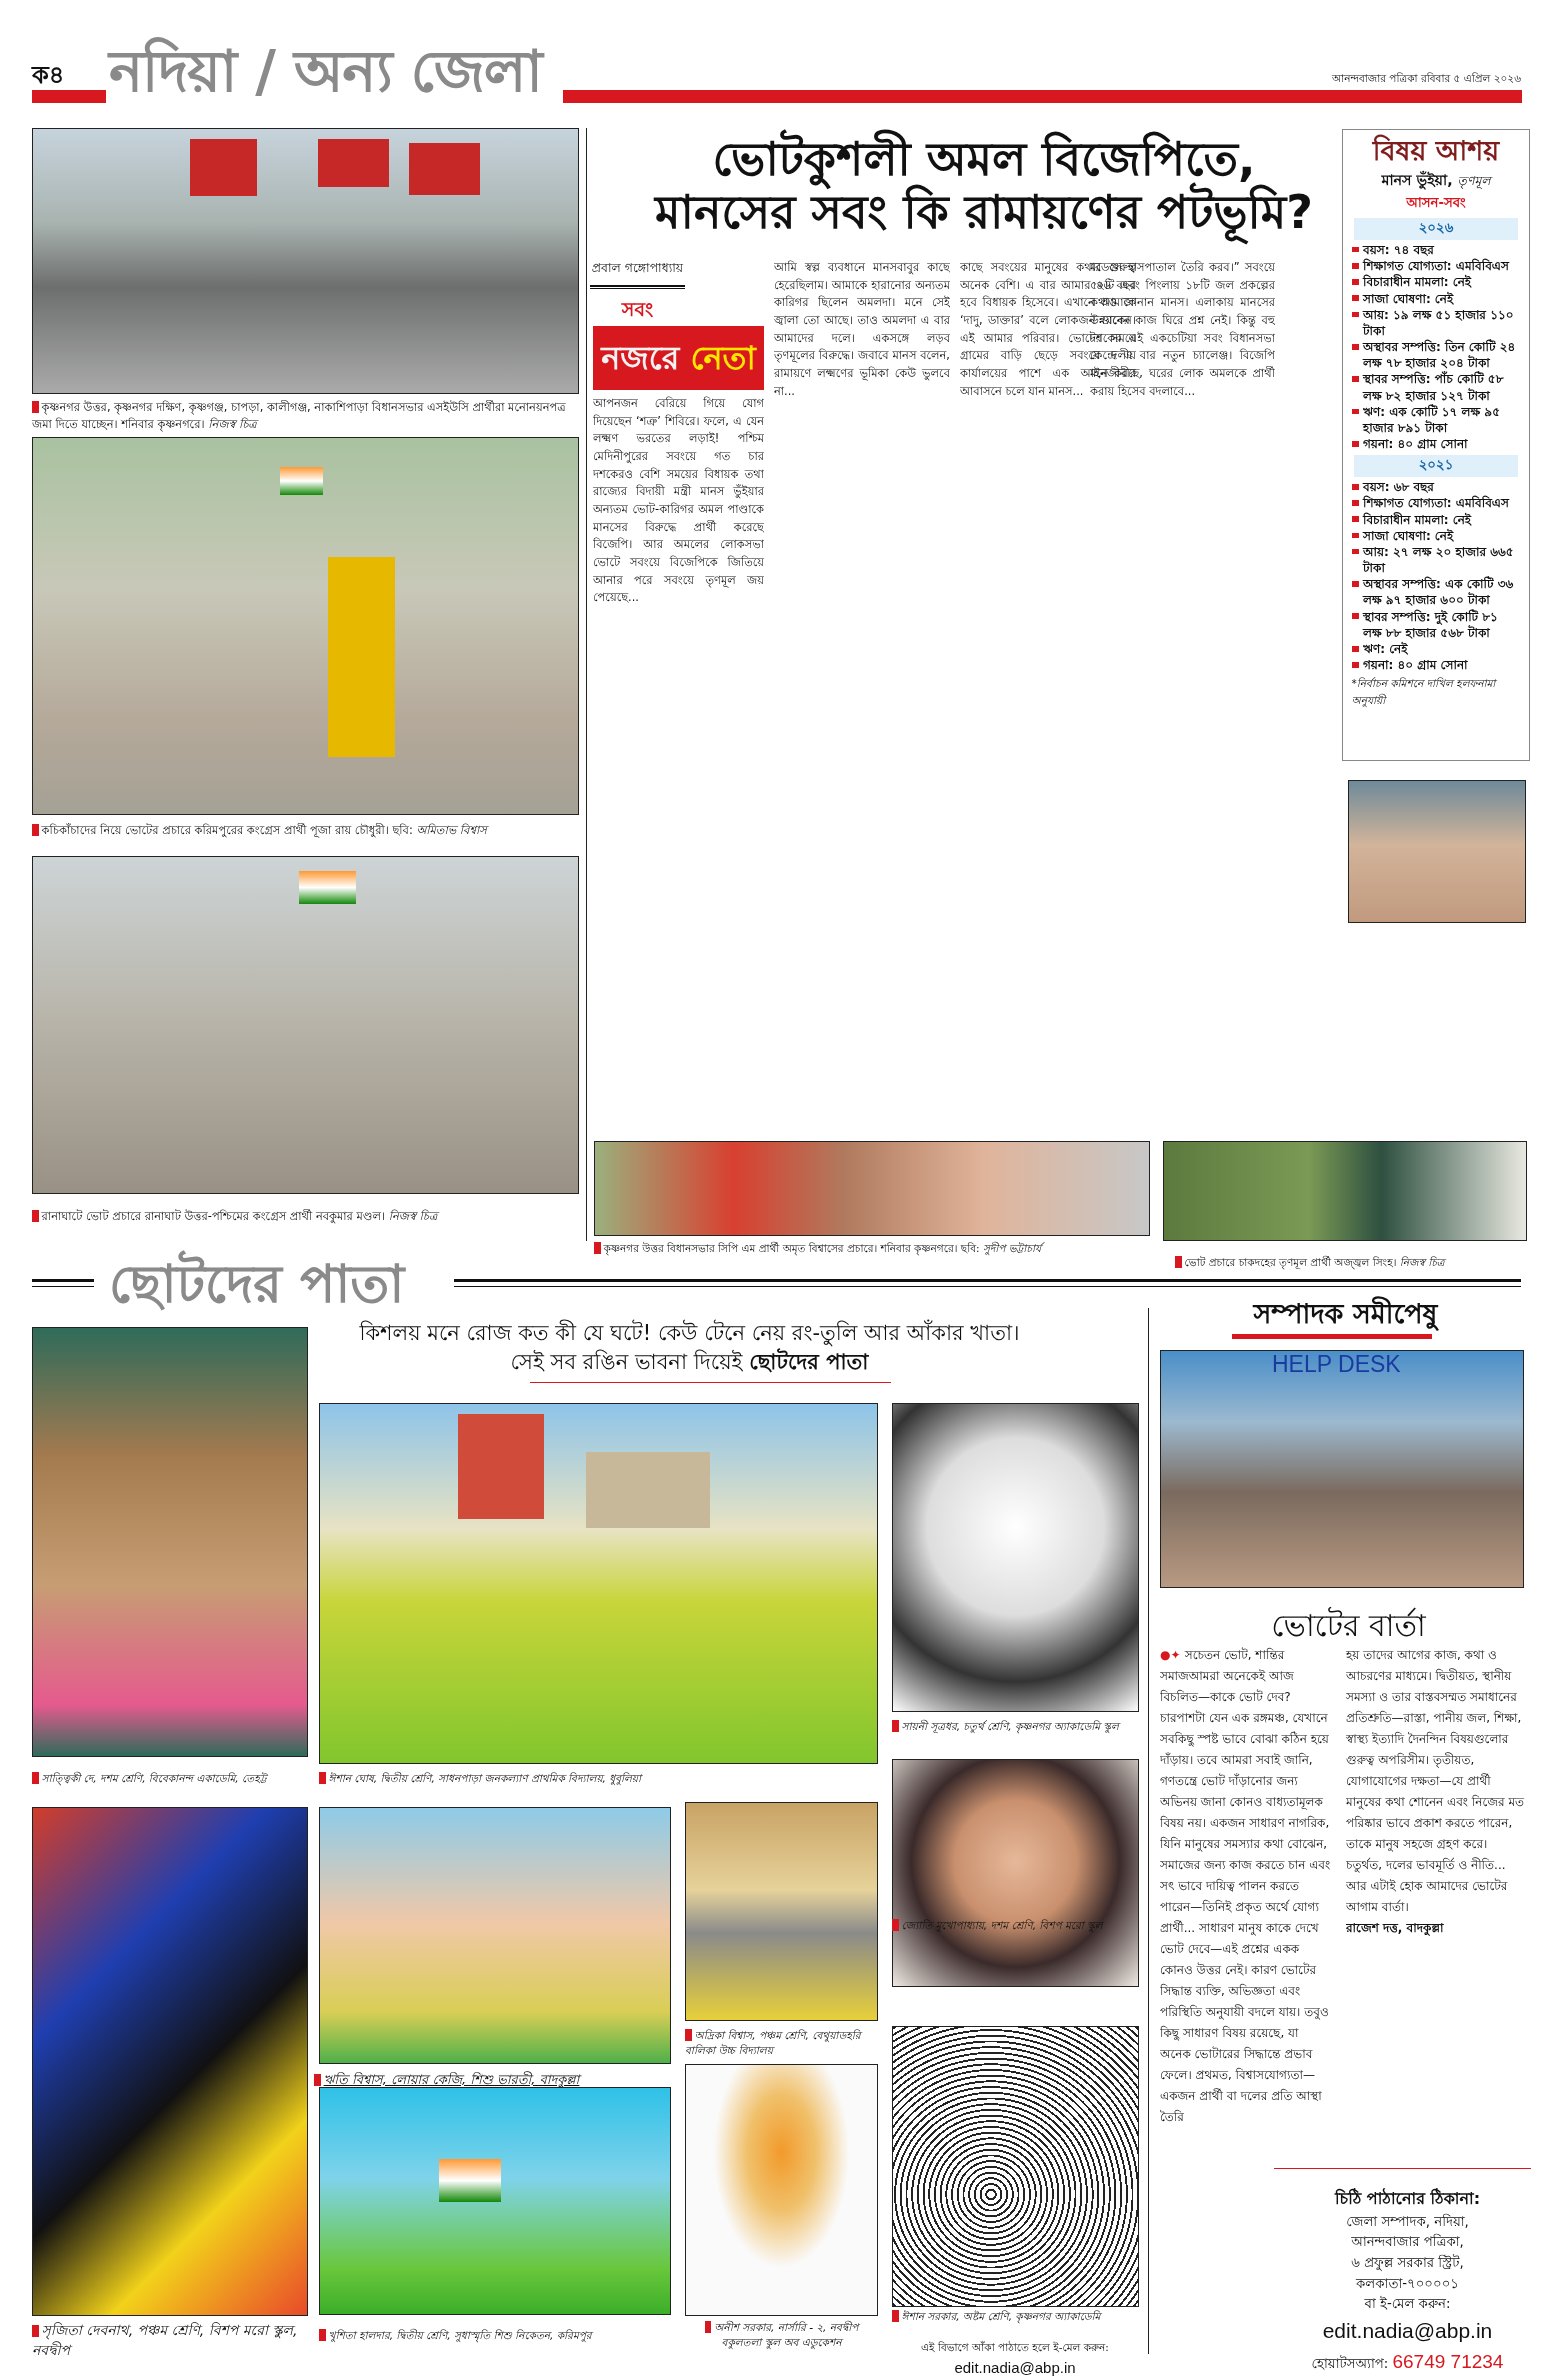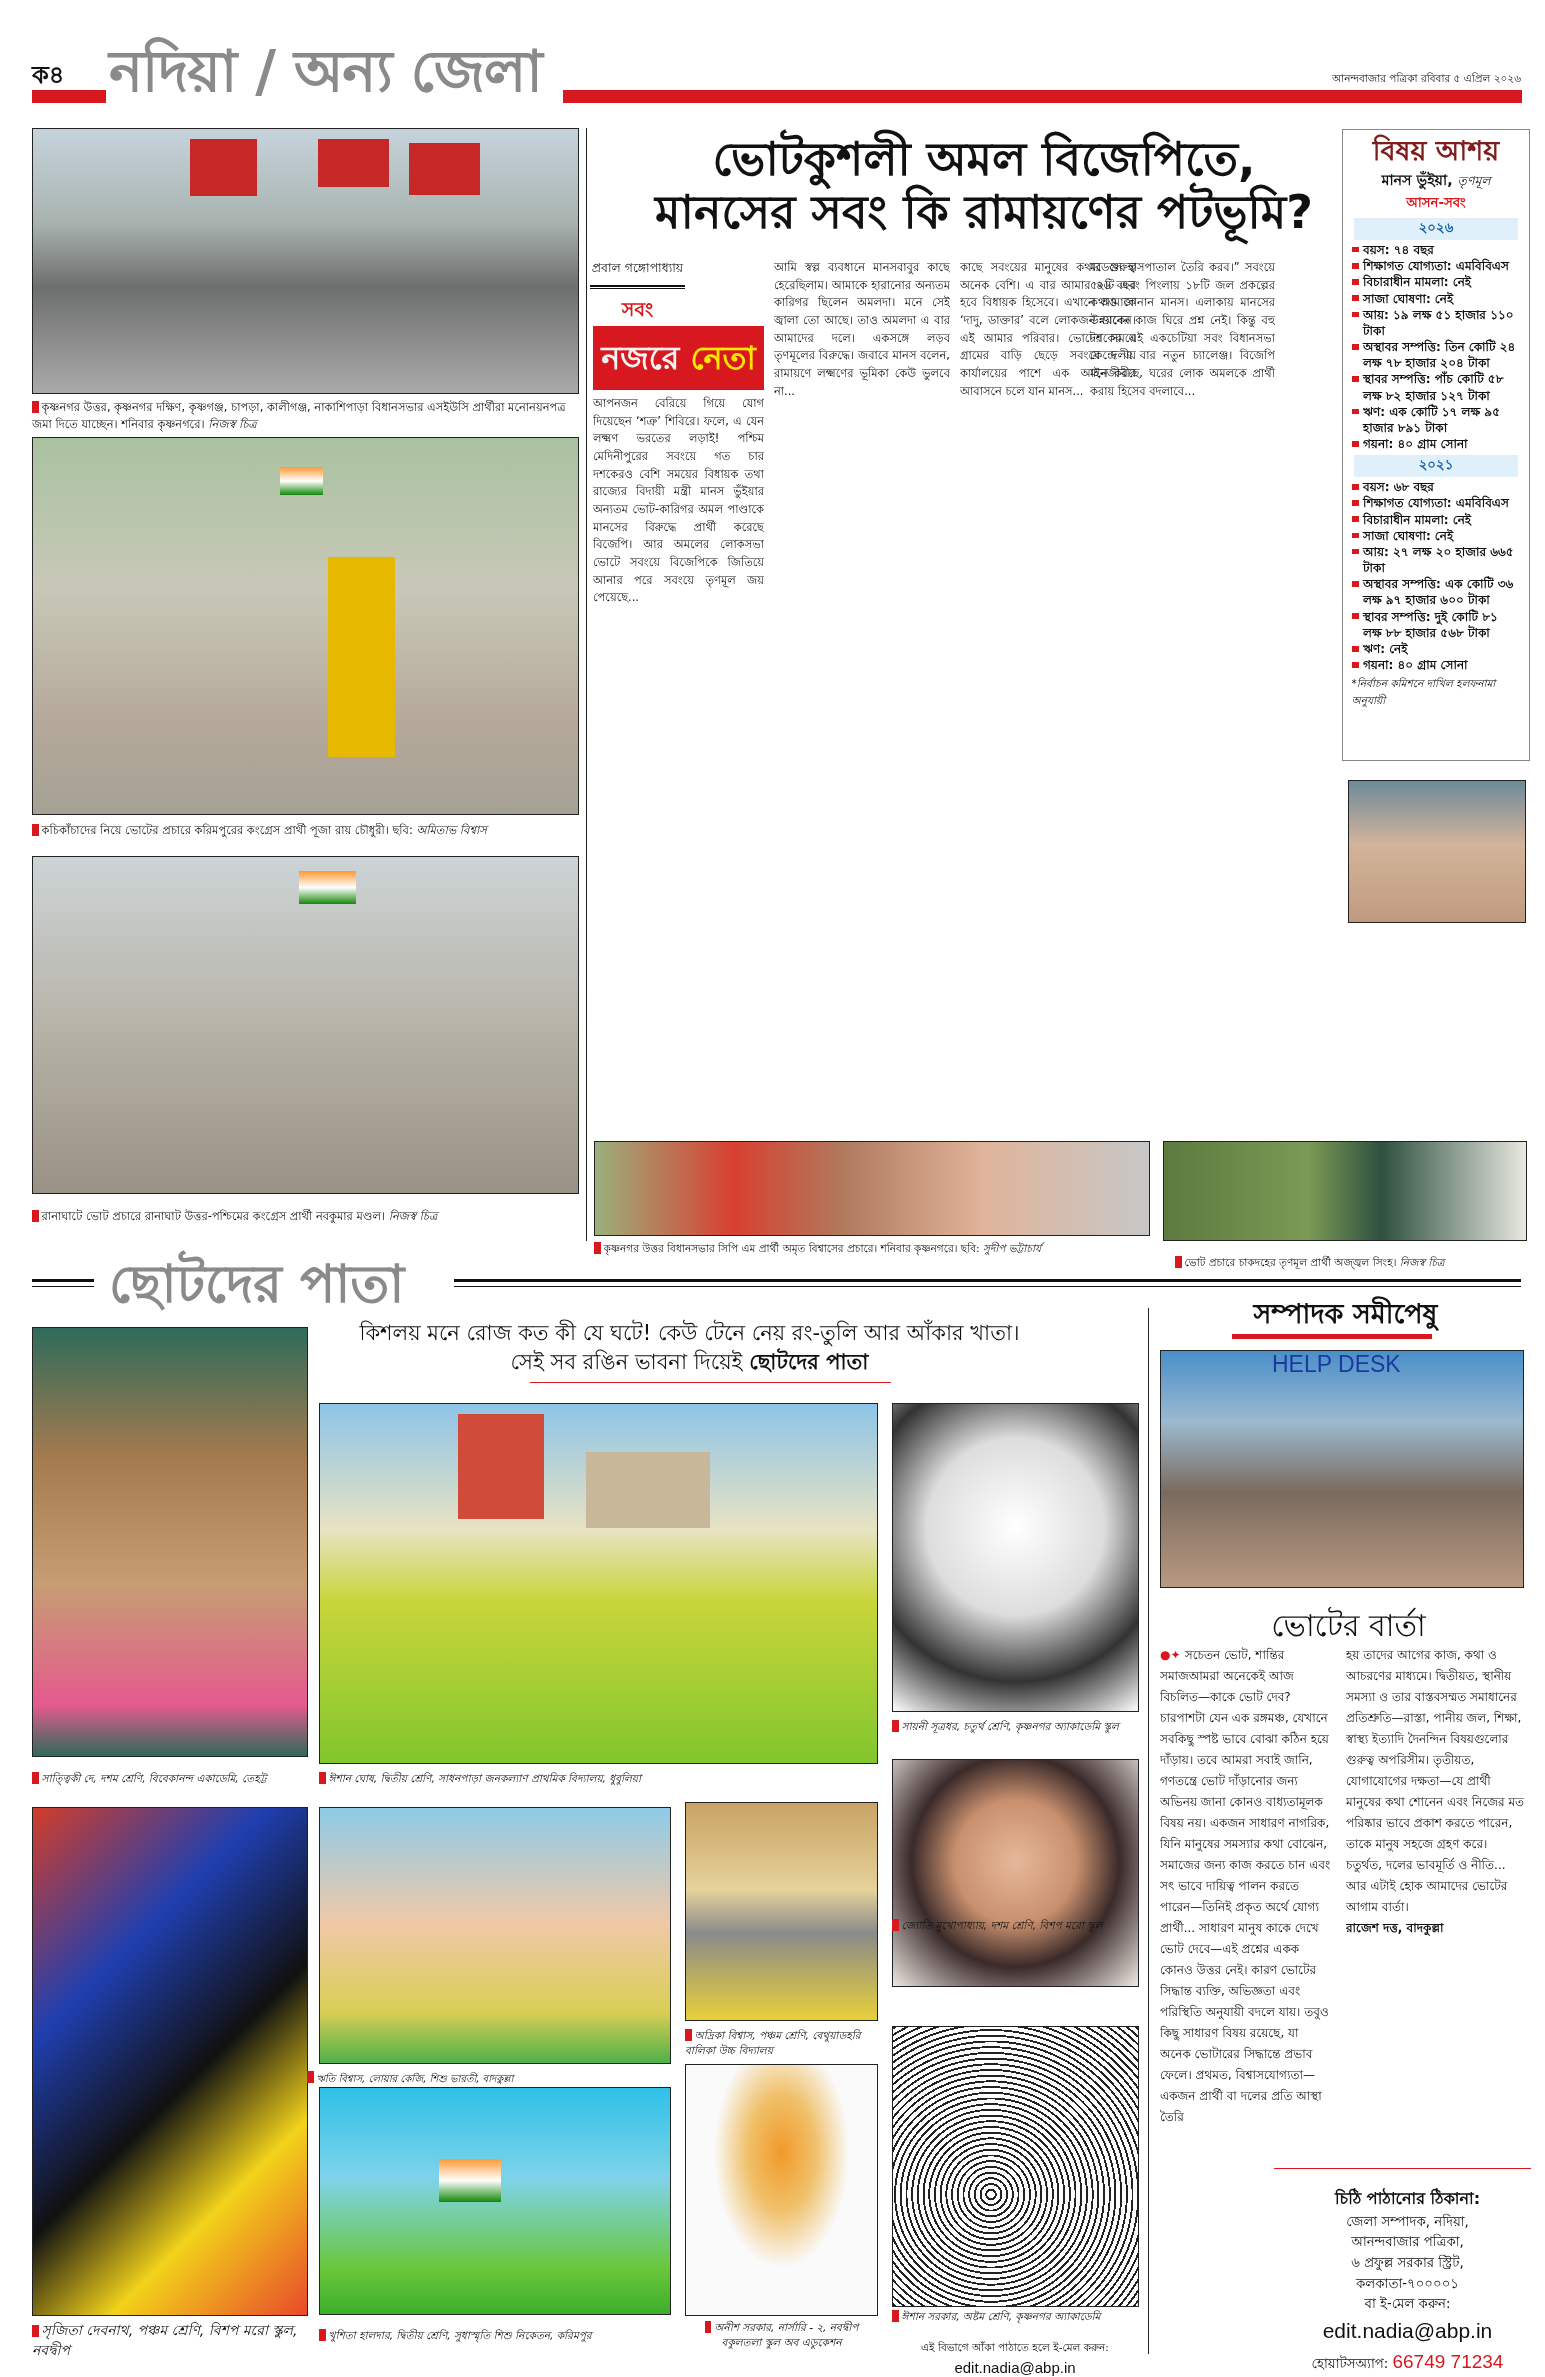--- a/index.html
+++ b/index.html
@@ -162,21 +162,21 @@
 <div class="abs photo" style="left:892px;top:1403px;width:247px;height:309px;background:radial-gradient(circle at 50% 40%,#fff 0%,#ddd 40%,#333 70%,#fff 100%);"></div>
 <div class="abs caption" style="left:892px;top:1719px;width:247px;font-size:10.5px;"><span class="mark"></span><i>সায়নী সূত্রধর, চতুর্থ শ্রেণি, কৃষ্ণনগর অ্যাকাডেমি স্কুল</i></div>
 
 <div class="abs photo" style="left:892px;top:1759px;width:247px;height:228px;background:radial-gradient(ellipse at 50% 45%,#e6b89a 0%,#c9906e 35%,#3a2a2a 60%,#efe9e3 100%);"></div>
 <div class="abs caption" style="left:892px;top:1918px;width:247px;font-size:10.5px;"><span class="mark"></span><i>জ্যোতি মুখোপাধ্যায়, দশম শ্রেণি, বিশপ মরো স্কুল</i></div>
 
 <div class="abs photo" style="left:32px;top:1807px;width:276px;height:509px;background:linear-gradient(135deg,#d23d2a 0%,#1f3fb0 30%,#111 55%,#f2d21a 75%,#e84a2a 100%);"></div>
 <div class="abs caption" style="left:32px;top:2320px;width:276px;font-size:14px;"><span class="mark"></span><i>সৃজিতা দেবনাথ, পঞ্চম শ্রেণি, বিশপ মরো স্কুল, নবদ্বীপ</i></div>
 
 <div class="abs photo" style="left:319px;top:1807px;width:352px;height:257px;background:linear-gradient(180deg,#8ecbe8 0%,#f0c8a8 45%,#d9ce55 80%,#4fb04a 100%);"></div>
-<div class="abs caption" style="left:307px;top:2071px;width:352px;font-size:10px;"><span class="mark"></span><i>ঋতি বিশ্বাস, লোয়ার কেজি, শিশু ভারতী, বাদকুল্লা</i></div>
+<div class="abs caption" style="left:314px;top:2071px;width:352px;font-size:13px;text-decoration:underline;"><span class="mark"></span><i>ঋতি বিশ্বাস, লোয়ার কেজি, শিশু ভারতী, বাদকুল্লা</i></div>
 
 <div class="abs photo" style="left:685px;top:1802px;width:193px;height:219px;background:linear-gradient(180deg,#c9a365 0%,#e6d29a 40%,#8a8a8a 60%,#e8d03a 100%);"></div>
 <div class="abs caption" style="left:685px;top:2028px;width:193px;font-size:10.5px;"><span class="mark"></span><i>অদ্রিকা বিশ্বাস, পঞ্চম শ্রেণি, বেথুয়াডহরি বালিকা উচ্চ বিদ্যালয়</i></div>
 
 <div class="abs photo" style="left:319px;top:2087px;width:352px;height:228px;background:linear-gradient(180deg,#2fc1e8 0%,#7fd3ea 40%,#69c73b 80%,#3cae2a 100%);">
   <div class="abs" style="left:119px;top:71px;width:62px;height:43px;background:linear-gradient(#ff9933,#fff,#138808);"></div>
 </div>
 <div class="abs caption" style="left:319px;top:2328px;width:352px;font-size:10.5px;"><span class="mark"></span><i>খুশিতা হালদার, দ্বিতীয় শ্রেণি, সুধাস্মৃতি শিশু নিকেতন, করিমপুর</i></div>
 
 <div class="abs photo" style="left:685px;top:2064px;width:193px;height:252px;background:radial-gradient(ellipse at 50% 35%,#f29a2a 0%,#f0c06a 25%,#fafafa 50%);"></div>

